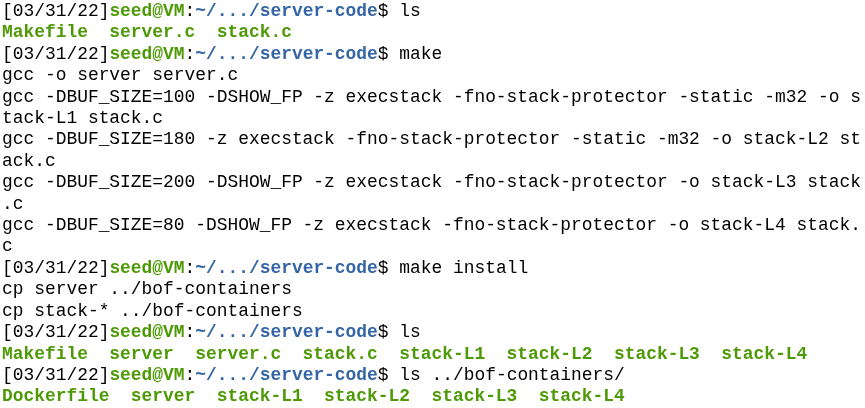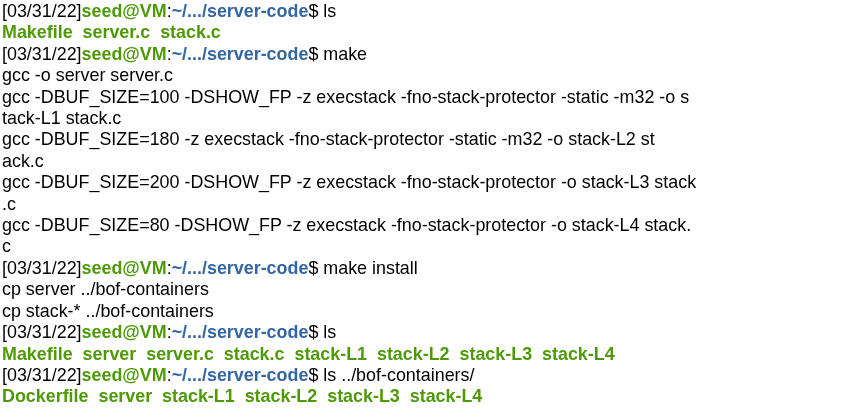--- a/index.html
+++ b/index.html
@@ -8,21 +8,21 @@
     width: 865px;
     height: 408px;
     overflow: hidden;
     background: #ffffff;
   }
   .terminal {
     width: 691px;
     height: 408px;
     box-sizing: border-box;
     padding: 1px 16px 0 2px;
-    font-family: Liberation Sans, sans-serif;
+    font-family: Liberation Mono, monospace;
     font-size: 17.9px;
     line-height: 21.4px;
     color: #000000;
     white-space: pre;
   }
   .term-line { white-space: pre; }
   .seg-plain { color: #000000; font-weight: 400; }
   .seg-green { color: #4e9a06; font-weight: 700; }
   .seg-blue  { color: #3465a4; font-weight: 700; }
 </style>

